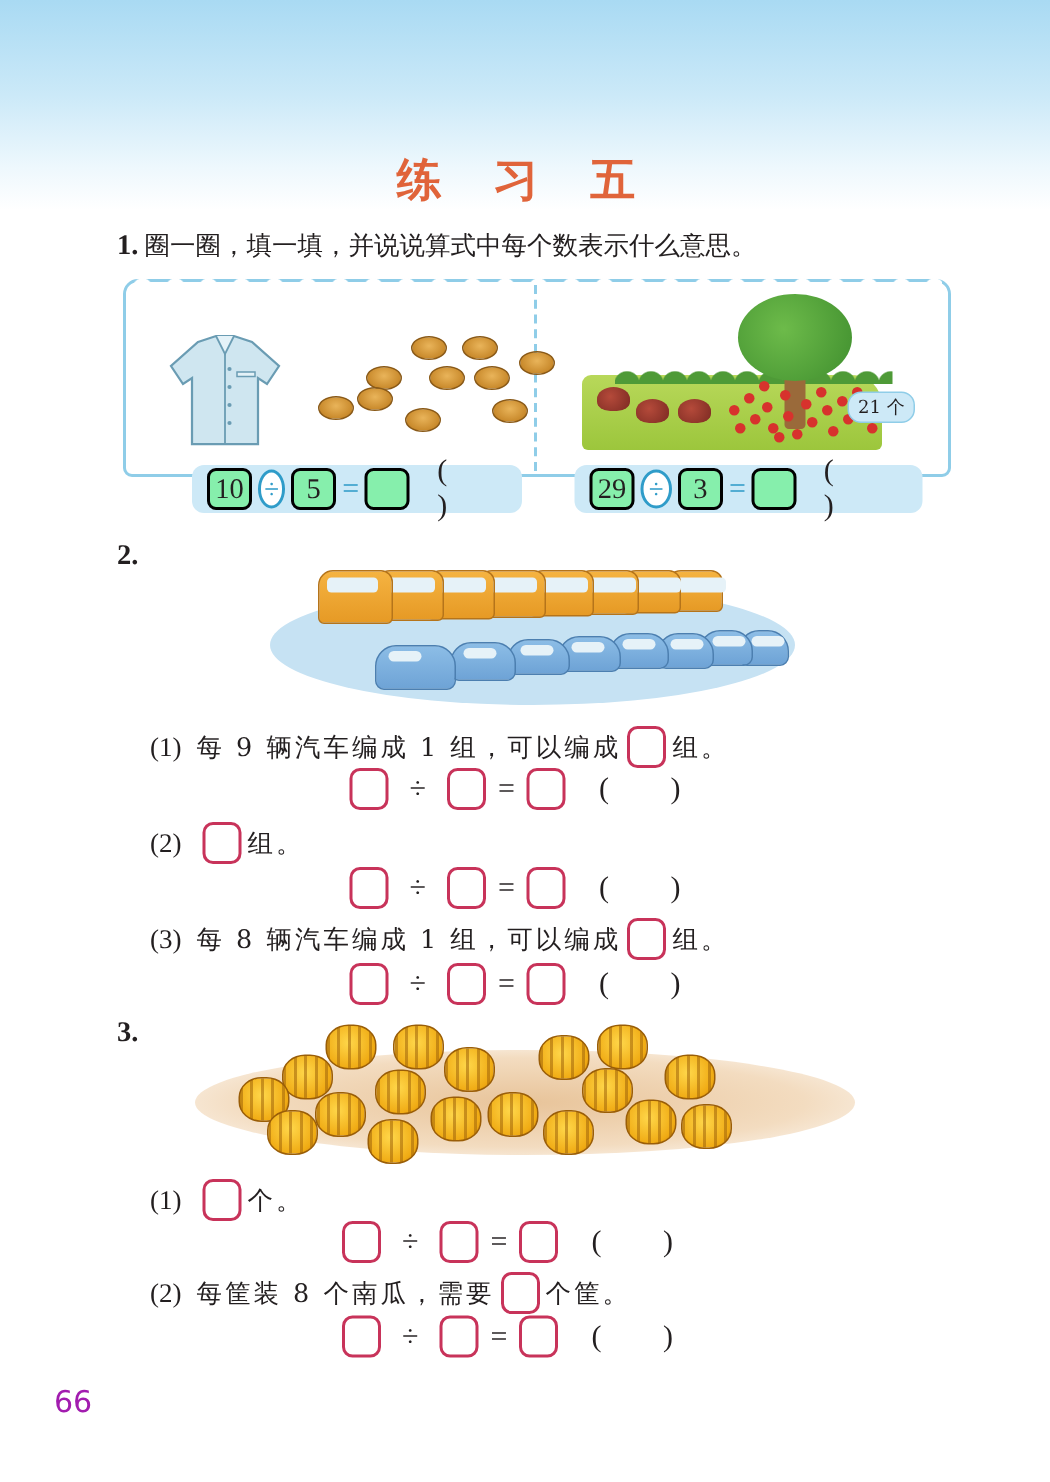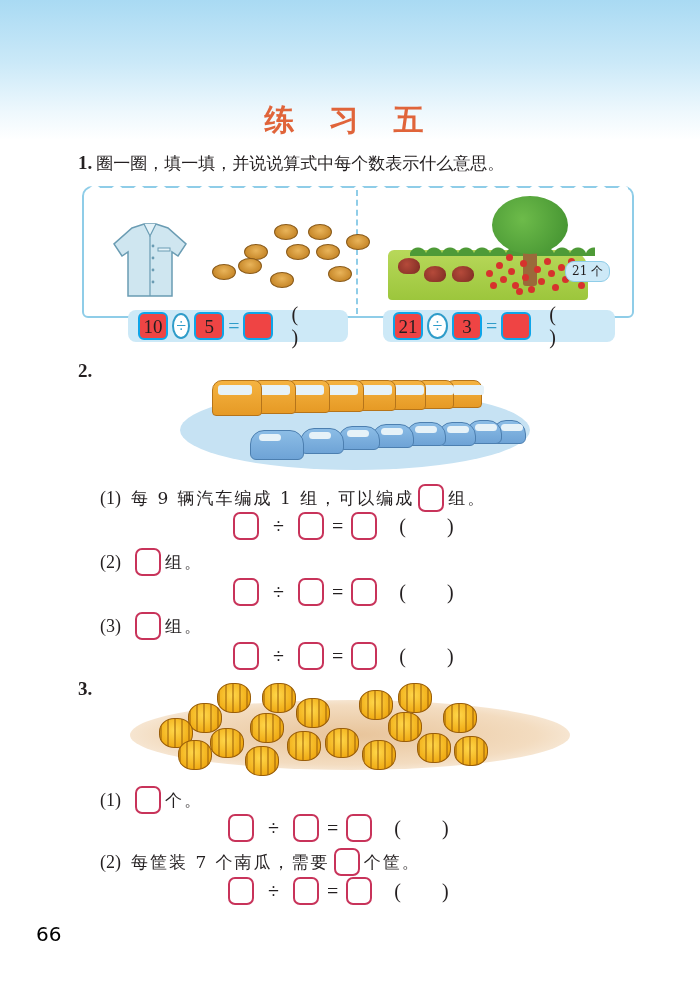--- a/index.html
+++ b/index.html
@@ -39,22 +39,22 @@
     position: absolute; left: 356px; top: 190px; height: 124px; border-left: 2px dashed #8fcde8;
   }
   .eq-bar {
     position: absolute; height: 32px; border-radius: 8px; background: #cde9f7;
     display: flex; align-items: center; padding: 0 10px; gap: 4px;
     font-family: "Liberation Serif", serif; font-size: 20px;
   }
   .eq-bar.left { left: 128px; top: 310px; width: 200px; }
   .eq-bar.right { left: 383px; top: 310px; width: 212px; }
   .nbox {
-    min-width: 22px; height: 24px; padding: 0 2px; border: 2px solid #0ea5e9; border-radius: 6px;
-    background: #ef4444; display: inline-flex; align-items: center; justify-content: center;
+    min-width: 22px; height: 24px; padding: 0 2px; border: 2px solid #000000; border-radius: 6px;
+    background: #86efac; display: inline-flex; align-items: center; justify-content: center;
     font-size: 19px; line-height: 1;
   }
   .obox {
     width: 22px; height: 22px; border: 2px solid #2f9cc9; border-radius: 50%;
     background: #fff; display: inline-flex; align-items: center; justify-content: center;
     color: #2f9cc9; font-size: 18px;
   }
   .eqsign { color: #2f9cc9; font-size: 20px; }
   .paren { margin-left: 14px; font-size: 20px; letter-spacing: 18px; }
 
@@ -149,21 +149,21 @@
   .pumpkin {
     position: absolute; width: 32px; height: 28px; border-radius: 45%;
     background:
       repeating-linear-gradient(90deg, rgba(160,100,10,0.55) 0 2px, transparent 2px 7px),
       radial-gradient(circle at 45% 40%, #ffd74a, #f0ab14 70%, #c47a08);
     border: 1px solid #9a5e08;
   }
 
   .page-num {
     position: absolute; left: 36px; top: 922px; font-family: "DejaVu Sans", "Liberation Sans", sans-serif;
-    font-size: 20px; color: #000000;
+    font-size: 20px; color: #a21caf;
   }
 </style>
 </head>
 <body>
 
 <div class="top-band"></div>
 <div class="title">练 习 五</div>
 
 <div class="q1-prompt">
   <span class="qnum">1.</span><span>圈一圈，填一填，并说说算式中每个数表示什么意思。</span>
@@ -230,21 +230,21 @@
 
 <div class="eq-bar left">
   <span class="nbox">10</span>
   <span class="obox">÷</span>
   <span class="nbox">5</span>
   <span class="eqsign">=</span>
   <span class="nbox"></span>
   <span class="paren">(  )</span>
 </div>
 <div class="eq-bar right">
-  <span class="nbox">21</span>
+  <span class="nbox">29</span>
   <span class="obox">÷</span>
   <span class="nbox">3</span>
   <span class="eqsign">=</span>
   <span class="nbox"></span>
   <span class="paren">(  )</span>
 </div>
 
 <div class="qnum q2-num">2.</div>
 <div class="lot"></div>
 <div>
@@ -292,20 +292,21 @@
   <span class="blank"></span>
   <span class="op">÷</span>
   <span class="blank"></span>
   <span class="eq">=</span>
   <span class="blank"></span>
   <span class="paren">(  )</span>
 </div>
 
 <div class="line" style="left:100px;top:612px">
   <span class="lbl">(3)</span>
+  <span class="txt">每 8 辆汽车编成 1 组，可以编成</span>
   <span class="blank"></span>
   <span class="txt">组。</span>
 </div>
 <div class="eqrow" style="left:229px;top:642px">
   <span class="blank"></span>
   <span class="op">÷</span>
   <span class="blank"></span>
   <span class="eq">=</span>
   <span class="blank"></span>
   <span class="paren">(  )</span>
@@ -343,21 +344,21 @@
   <span class="blank"></span>
   <span class="op">÷</span>
   <span class="blank"></span>
   <span class="eq">=</span>
   <span class="blank"></span>
   <span class="paren">(  )</span>
 </div>
 
 <div class="line" style="left:100px;top:848px">
   <span class="lbl">(2)</span>
-  <span class="txt">每筐装 7 个南瓜，需要</span>
+  <span class="txt">每筐装 8 个南瓜，需要</span>
   <span class="blank"></span>
   <span class="txt">个筐。</span>
 </div>
 <div class="eqrow" style="left:224px;top:877px">
   <span class="blank"></span>
   <span class="op">÷</span>
   <span class="blank"></span>
   <span class="eq">=</span>
   <span class="blank"></span>
   <span class="paren">(  )</span>

